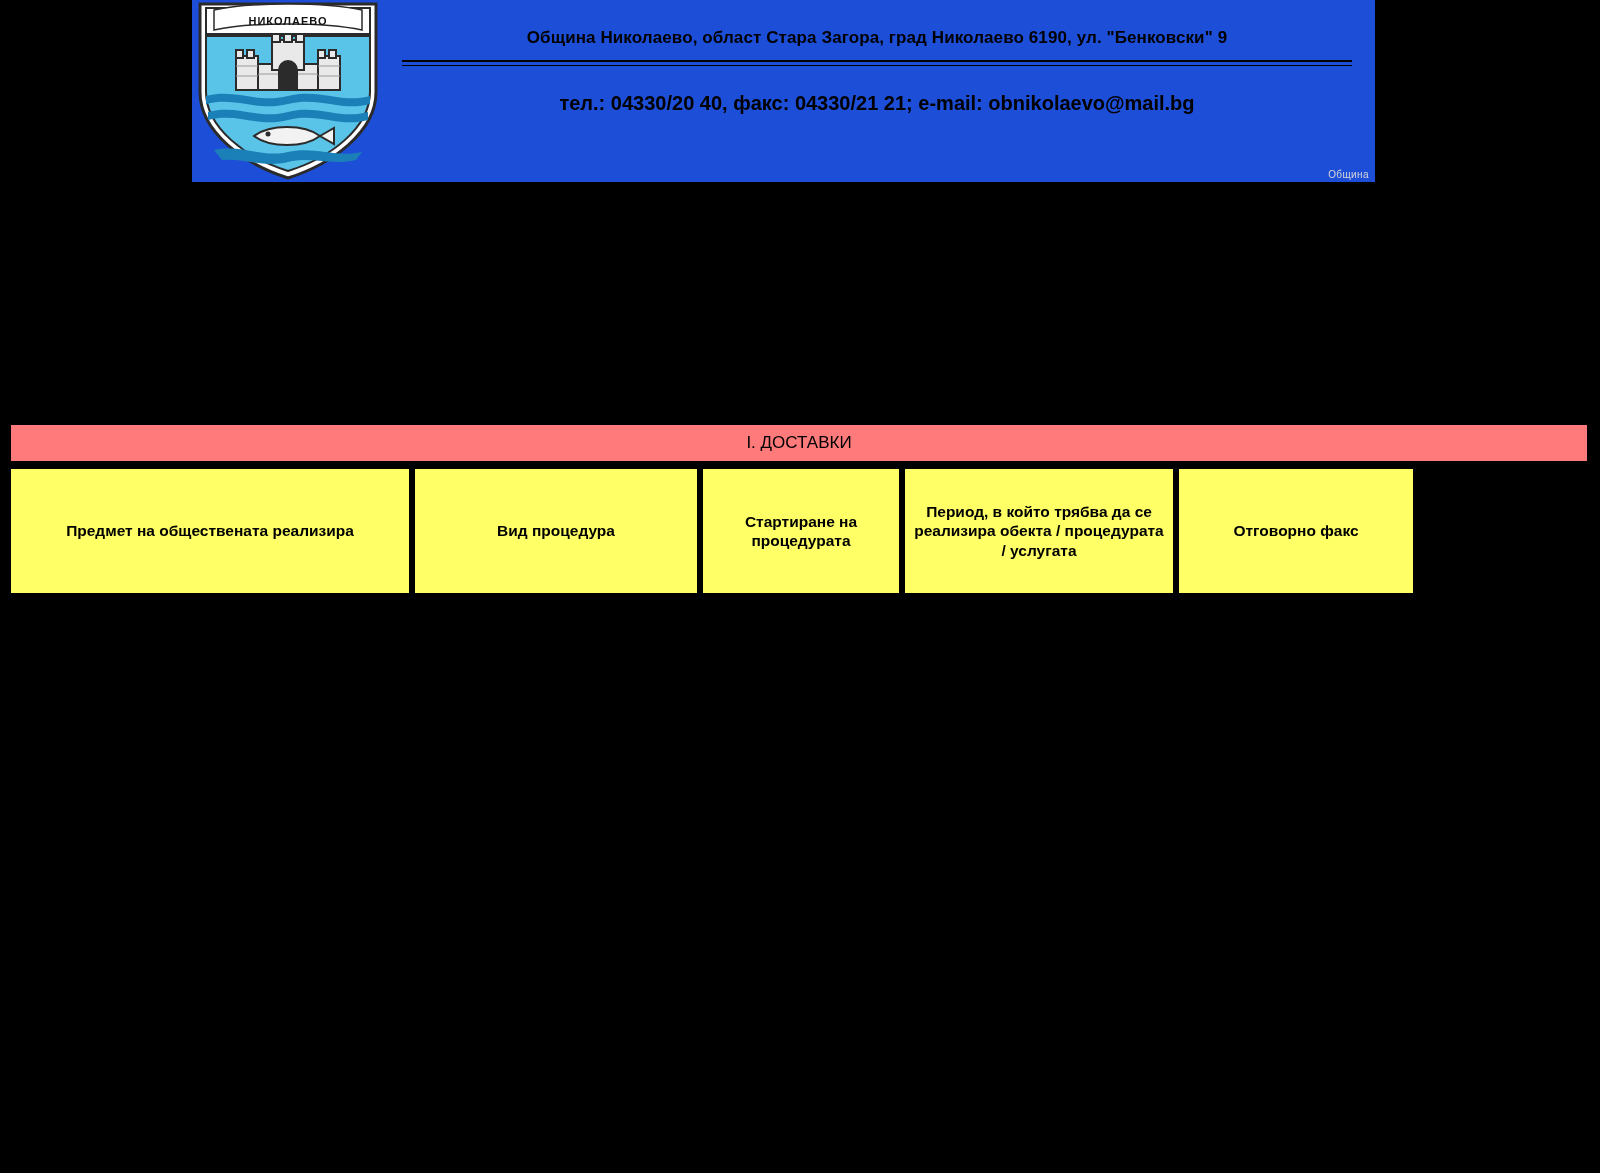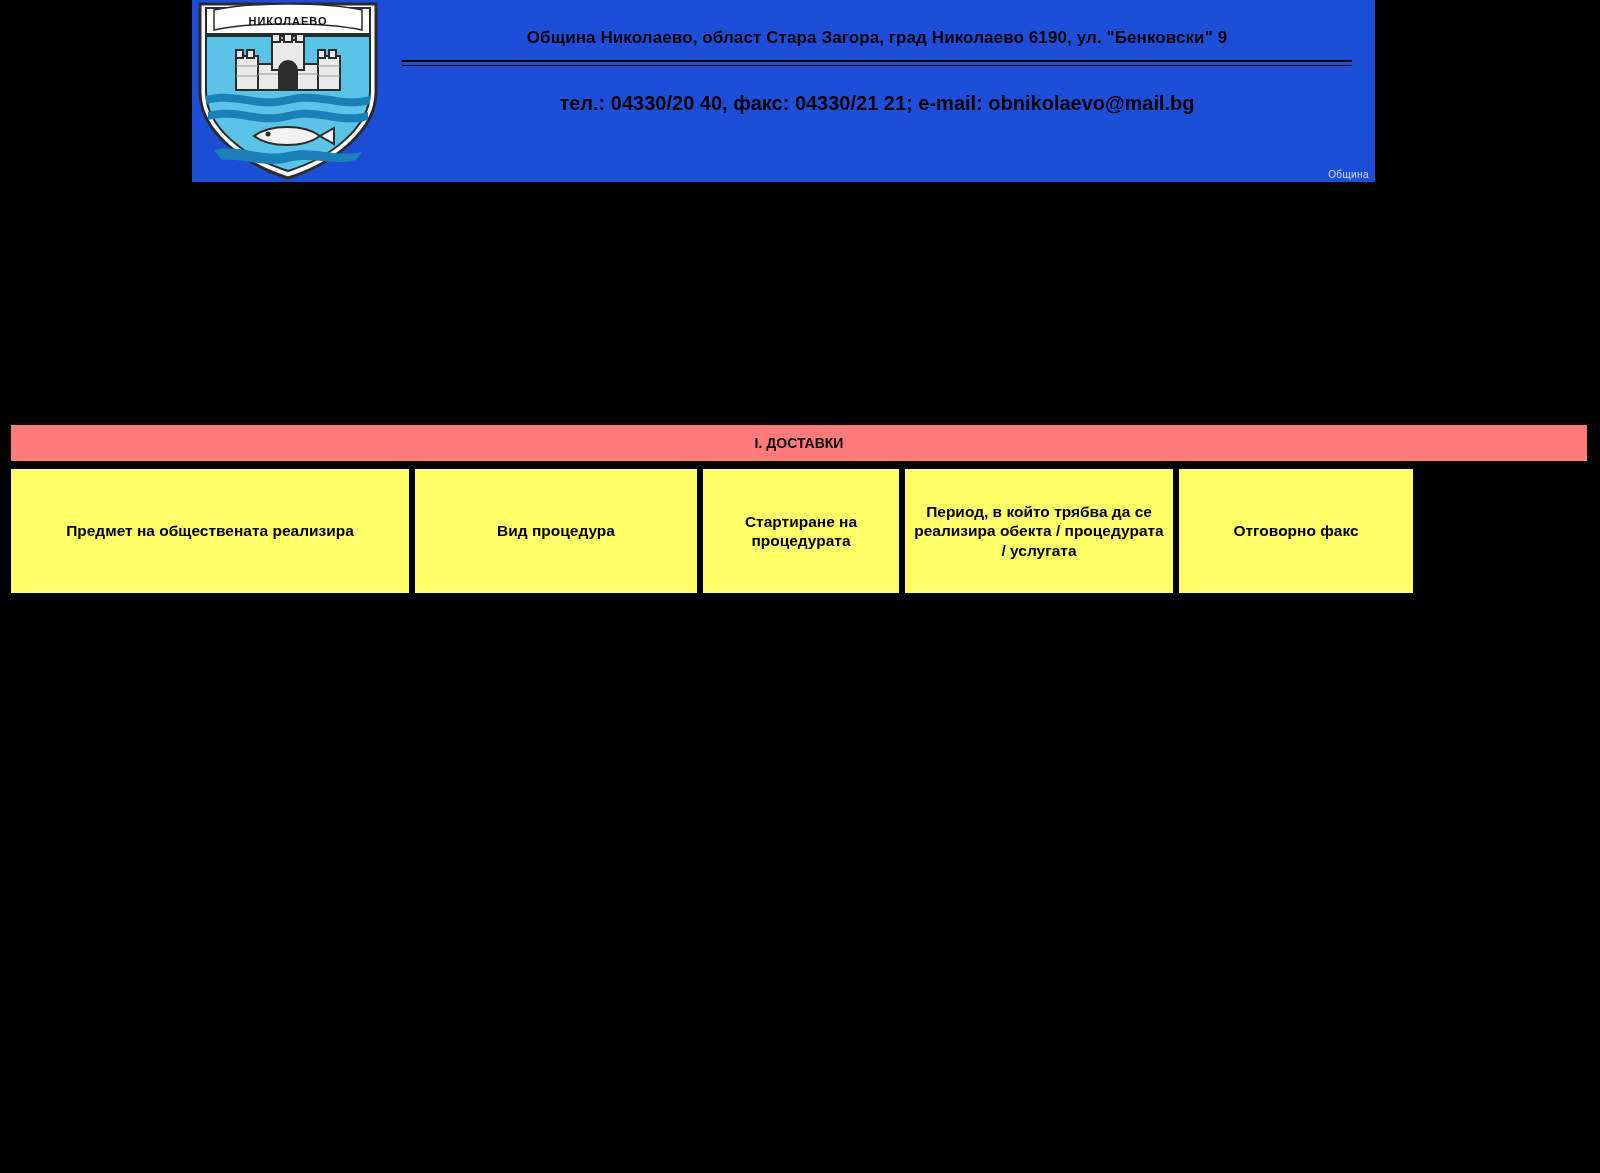--- a/index.html
+++ b/index.html
@@ -84,22 +84,22 @@
     left: 10px;
     top: 424px;
     width: 1578px;
     height: 38px;
     background: #ff7b7b;
     border: 1px solid #000000;
     box-sizing: border-box;
     display: flex;
     align-items: center;
     justify-content: center;
-    font-size: 14px;
-    font-weight: bold;
+    font-size: 17px;
+    font-weight: normal;
     color: #000000;
   }
 
   
   .header-row {
     position: absolute;
     left: 10px;
     top: 468px;
     width: 1578px;
     height: 126px;

